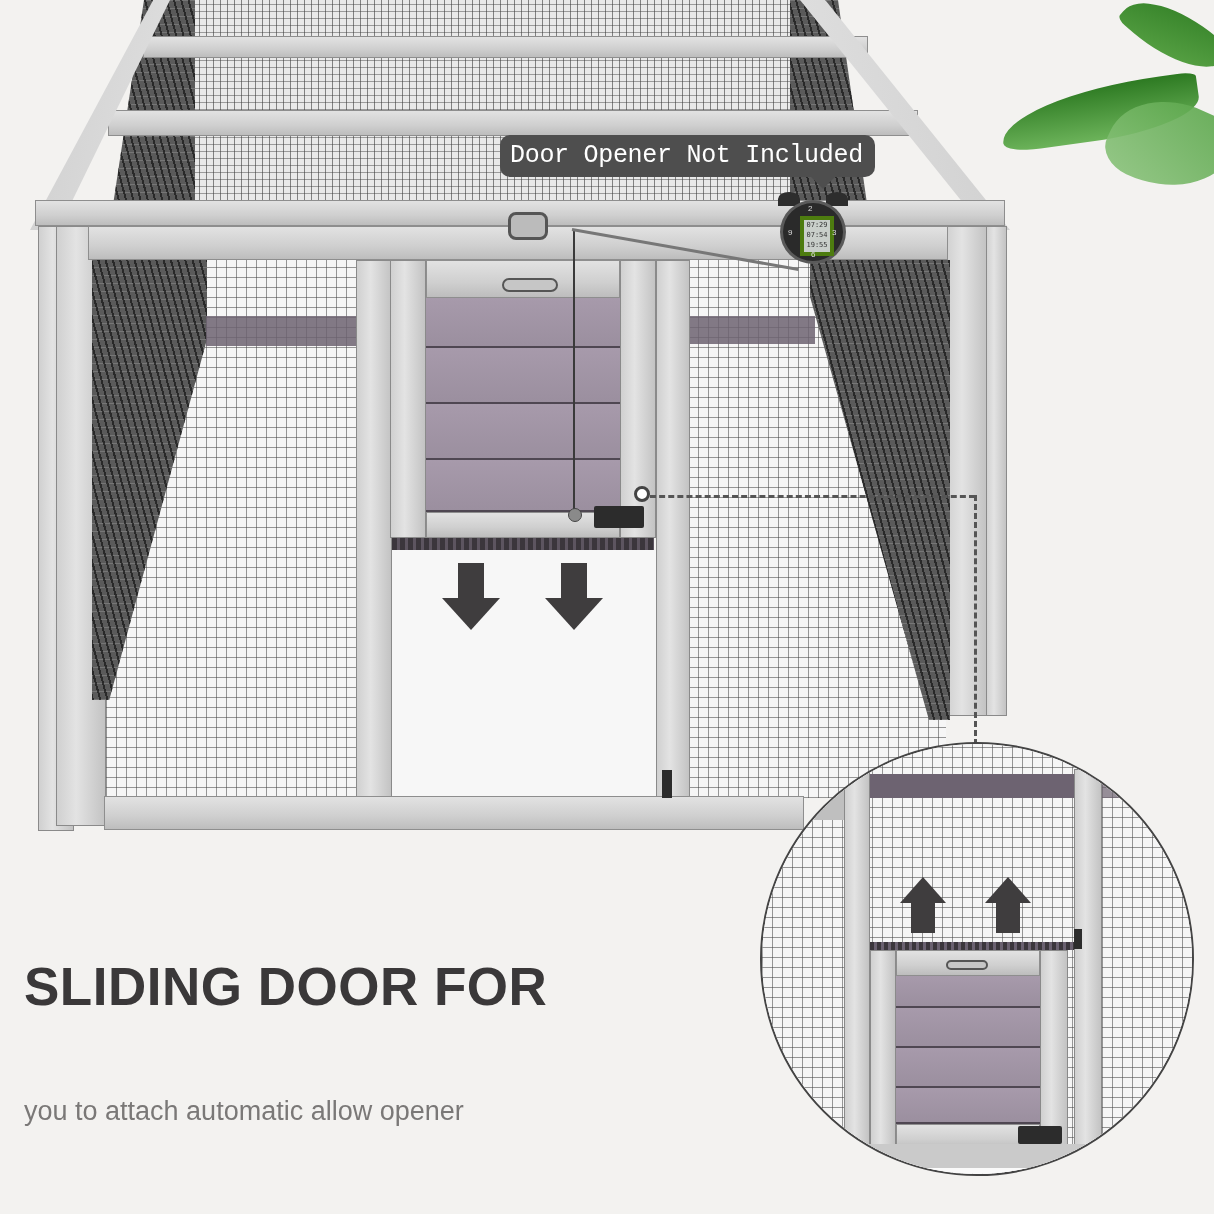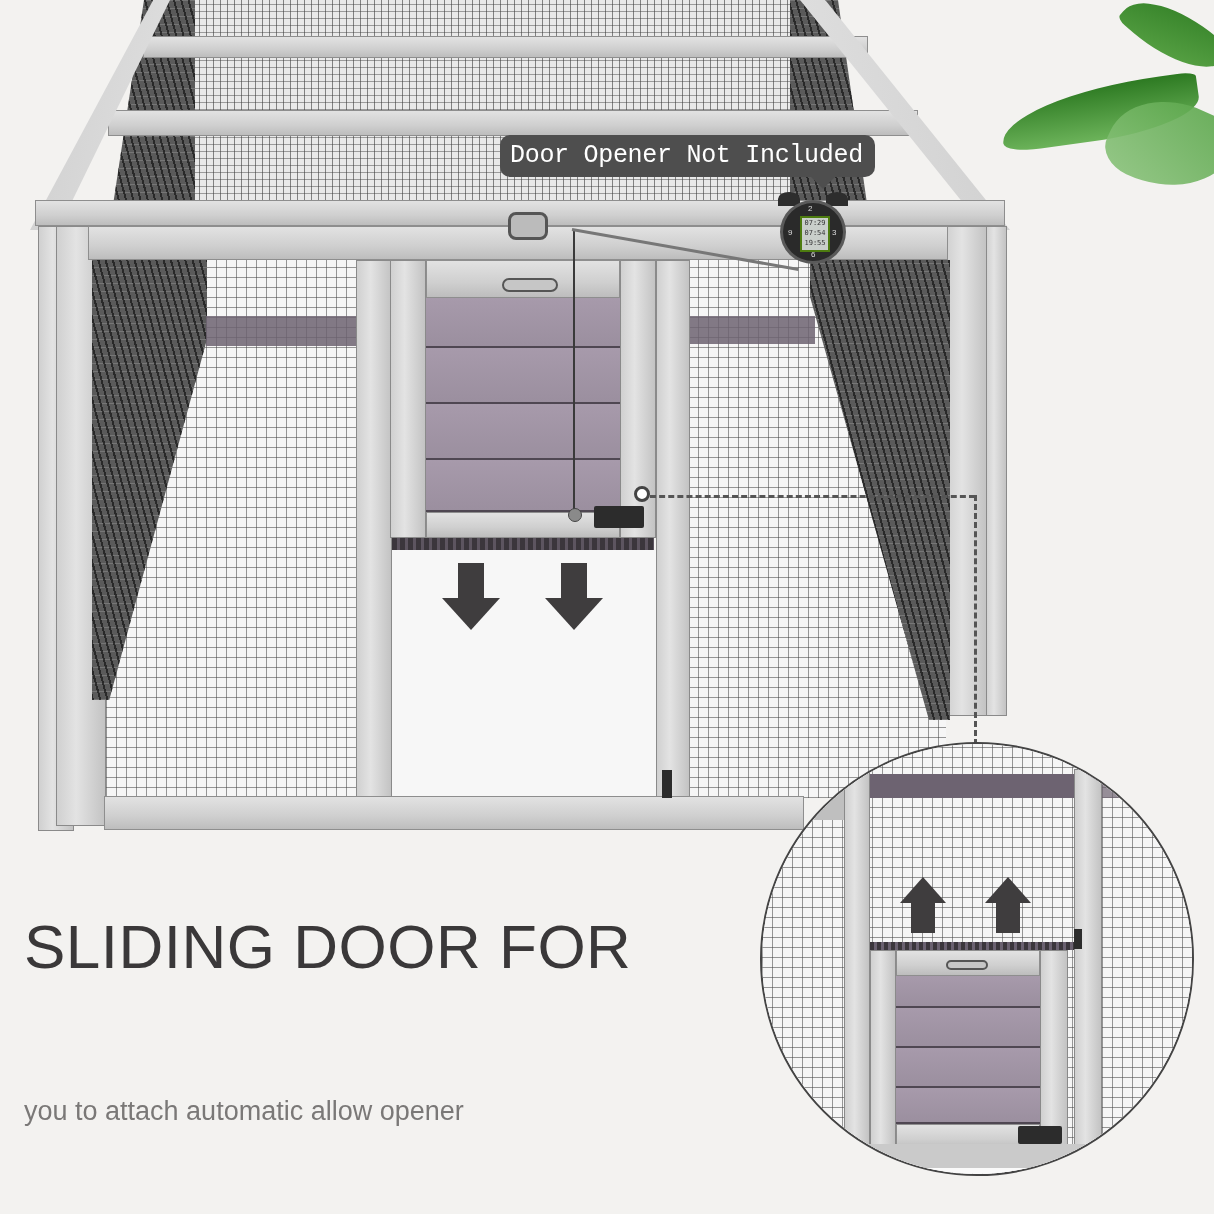--- a/index.html
+++ b/index.html
@@ -16,21 +16,21 @@
   .mesh-dark { background-color: #5a5a5a;
     background-image:
       repeating-linear-gradient(75deg, rgba(20,20,20,0.7) 0 2px, transparent 2px 7px),
       repeating-linear-gradient(0deg, rgba(200,200,200,0.25) 0 1px, transparent 1px 8px); }
   .wood { background: linear-gradient(180deg, #e2e2e2 0%, #cfcfcf 60%, #bdbdbd 100%); border: 1px solid #8e8e8e; box-sizing: border-box; }
   .wood-v { background: linear-gradient(90deg, #d0d0d0 0%, #e3e3e3 40%, #c3c3c3 100%); border: 1px solid #8a8a8a; box-sizing: border-box; }
   .purple { background: #6d6371; }
   .panel { background: linear-gradient(180deg, #a79aab 0%, #9b8f9f 100%); border-bottom: 2px solid #4f4752; box-sizing: border-box; }
   .tooltip { left: 500px; top: 135px; height: 42px; background: #4e4e4e; border-radius: 10px; color: #fff; font-size: 25px; line-height: 42px; padding: 0 12px 0 10px; white-space: nowrap; letter-spacing: -0.3px; font-family: Liberation Mono, monospace; }
   .tooltip:after { content: ""; position: absolute; right: 40px; bottom: -12px; border-left: 12px solid transparent; border-right: 12px solid transparent; border-top: 12px solid #4e4e4e; }
-  .headline { left: 24px; top: 918px; font-size: 62px; font-weight: 400; color: #3a3839; line-height: 58px; letter-spacing: 0.5px; }
+  .headline { left: 24px; top: 958px; font-size: 53px; font-weight: 700; color: #3a3839; line-height: 58px; letter-spacing: 0.5px; }
   .subtext { left: 24px; top: 1093px; font-size: 27px; color: #7a7877; line-height: 36px; }
   .zoom-circle { left: 760px; top: 742px; width: 434px; height: 434px; border-radius: 50%; overflow: hidden; border: 2px solid #444; box-sizing: border-box; background: #f2f2f2; }
   .dash-h { border-top: 3px dashed #555; }
   .dash-v { border-left: 3px dashed #555; }
 </style>
 </head>
 <body>
 
 <div class="abs" style="left:0;top:0;width:1214px;height:840px;">
 
@@ -92,21 +92,21 @@
   <div class="abs" style="left:662px;top:770px;width:10px;height:28px;background:#2c2c2c;"></div>
 
   <div class="abs" style="left:508px;top:212px;width:40px;height:28px;border:3px solid #555;border-radius:8px;background:#bbb;box-sizing:border-box;"></div>
 
   <div class="abs" style="left:572px;top:228px;width:230px;height:3px;background:#777;transform:rotate(10deg);transform-origin:left center;"></div>
 
   <div class="abs" style="left:776px;top:192px;width:74px;height:74px;">
     <div class="abs" style="left:2px;top:0;width:22px;height:14px;border-radius:50% 50% 0 0;background:#2d2d2d;"></div>
     <div class="abs" style="left:50px;top:0;width:22px;height:14px;border-radius:50% 50% 0 0;background:#2d2d2d;"></div>
     <div class="abs" style="left:4px;top:8px;width:66px;height:64px;border-radius:50%;background:#2a2a2a;border:3px solid #5a5a5a;box-sizing:border-box;"></div>
-    <div class="abs" style="left:24px;top:24px;width:26px;height:32px;background:#c9cfca;border:2px solid #4d7c0f;font-family:'DejaVu Sans Mono',monospace;font-size:7px;line-height:10px;text-align:center;color:#333;">
+    <div class="abs" style="left:24px;top:24px;width:26px;height:32px;background:#c9cfca;border:4px solid #4d7c0f;font-family:'DejaVu Sans Mono',monospace;font-size:7px;line-height:10px;text-align:center;color:#333;">
       <div>07:29</div>
       <div>07:54</div>
       <div>19:55</div>
     </div>
     <div class="abs" style="left:32px;top:12px;color:#ddd;font-size:8px;">2</div>
     <div class="abs" style="left:56px;top:36px;color:#ddd;font-size:8px;">3</div>
     <div class="abs" style="left:35px;top:58px;color:#ddd;font-size:8px;">6</div>
     <div class="abs" style="left:12px;top:36px;color:#ddd;font-size:8px;">9</div>
   </div>
 

